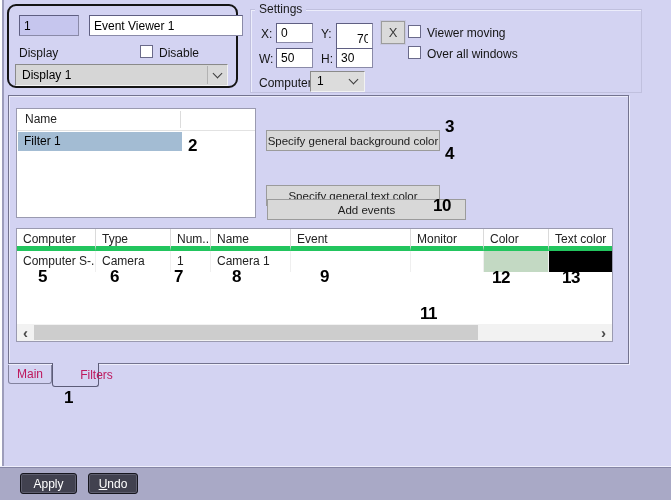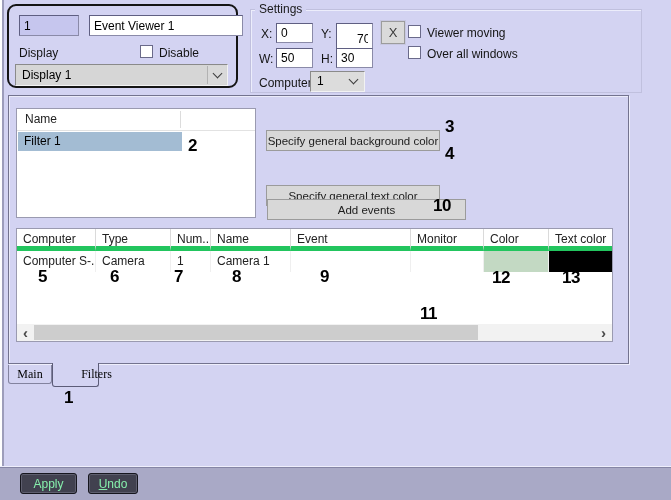--- a/index.html
+++ b/index.html
@@ -66,28 +66,28 @@
   .swatch{ padding:0; }
 
   
   .hscroll{ position:absolute; left:0; bottom:0; width:595px; height:17px; background:#f2f2f2; display:flex; align-items:center; }
   .scroll-arrow{ width:17px; height:17px; display:flex; align-items:center; justify-content:center;
                  color:#4a4a4a; font-size:15px; font-weight:bold; line-height:15px; }
   .scroll-thumb{ position:absolute; left:17px; top:1px; height:15px; width:444px; background:#cdcdcd; }
 
   
   .tab{ background:#d3d3f2; border:1px solid #83839f; border-top:none;
-        border-radius:0 0 3px 3px; display:flex; align-items:center; justify-content:center; color:#000000;font-family:Liberation Serif, serif; }
+        border-radius:0 0 3px 3px; display:flex; align-items:center; justify-content:center; color:#be185d; }
   .tab-inactive{ left:8px; top:365px; width:44px; height:19px; }
   .tab-active{ left:52px; top:363px; width:47px; height:24px; z-index:3; border-color:#5c5c78;padding-left:42px; }
 
   
   .footer{ left:0; top:467px; width:671px; height:33px; background:#a9a9c6;
            border-top:1px solid #8585a5; box-shadow:0 -1px 0 #eeeefc; }
-  .darkbtn{ position:absolute; top:5px; height:21px; background:#41414f; color:#86efac;
+  .darkbtn{ position:absolute; top:5px; height:21px; background:#41414f; color:#ffffff;
             border:1px solid #16161e; box-shadow:inset 0 0 0 1px #5e5e6e; border-radius:3px;
             display:flex; align-items:center; justify-content:center; font-size:12px; }
 
   
   .anno{ position:absolute; font-weight:bold; font-size:17px; color:#000; z-index:9;
          font-family:"Liberation Sans",sans-serif; letter-spacing:-0.5px; }
 </style>
 </head>
 <body>
 

